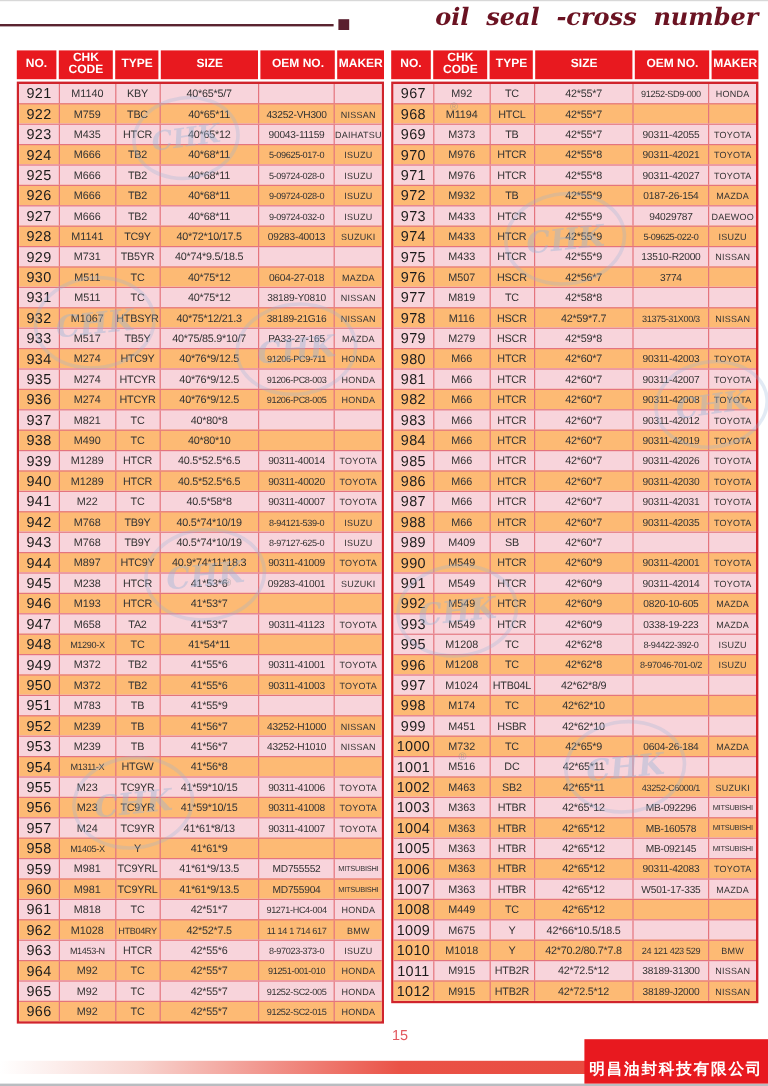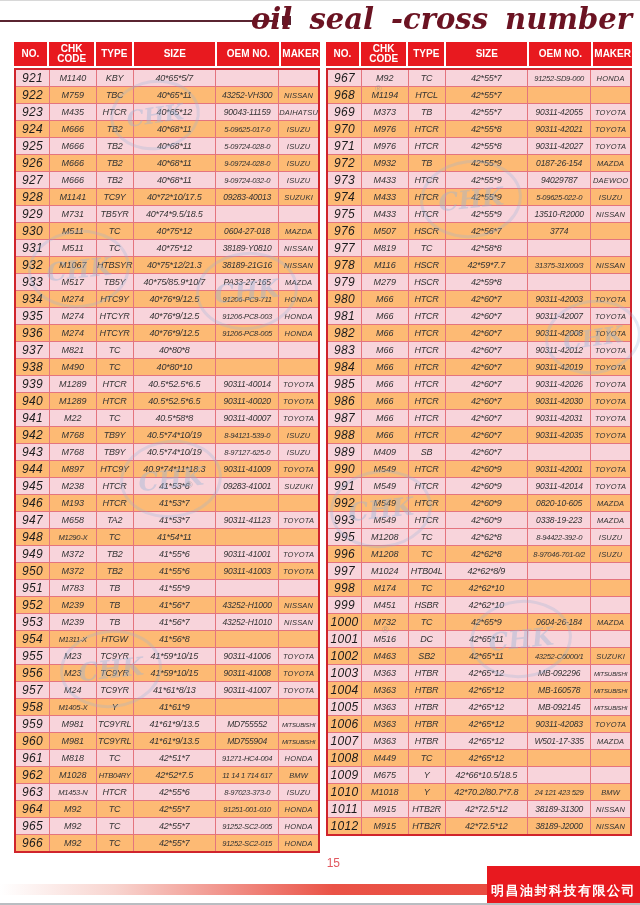--- a/index.html
+++ b/index.html
@@ -9,33 +9,33 @@
   }
   .edge-top { position:absolute; top:0; left:0; width:640px; height:1px; background:#d8d8d8; }
   .edge-bottom { position:absolute; bottom:0; left:0; width:640px; height:2px; background:#b9bdc1; }
 
   
   .top-line { position:absolute; left:0; top:20px; width:278px; height:2px; background:#5a2430; }
   .top-square { position:absolute; left:282px; top:16px; width:9px; height:9px; background:#5a1f2e; }
   .title {
     position:absolute; top:2px; right:8px; margin:0;
     font-family:"DejaVu Serif", serif; font-style:italic; font-weight:bold;
-    font-size:29px; color:#6b1322; word-spacing:7px; white-space:nowrap;
+    font-size:20px; color:#6b1322; word-spacing:7px; white-space:nowrap;
   }
 
   
   .table-block { position:absolute; top:42px; width:306px; z-index:2; }
   #t0 { left:14px; } #t1 { left:326px; }
   .thead { display:flex; gap:2px; height:24px; margin-bottom:2px; }
   .th {
     background:#e8191f; color:#fff; font-weight:bold; font-size:10px;
     display:flex; align-items:center; justify-content:center;
     text-align:center; line-height:1.05;
   }
-  .tbody { border:2px solid #d0242c; background:#fff;font-style:italic; }
+  .tbody { border:2px solid #d0242c; background:#fff; }
   .trow { display:flex; height:16px; }
   .trow + .trow { border-top:1px solid #e4747e; }
   .trow.odd  { background:#f8d4db; }
   .trow.even { background:#fdba74; }
   .cell {
     display:flex; align-items:center; justify-content:center;
     white-space:nowrap; overflow:hidden; color:#333;
   }
   .cell + .cell { border-left:1px solid #e4747e; }
   .f0 { flex:34 1 0; } .f1 { flex:47 1 0; } .f2 { flex:37 1 0; }

